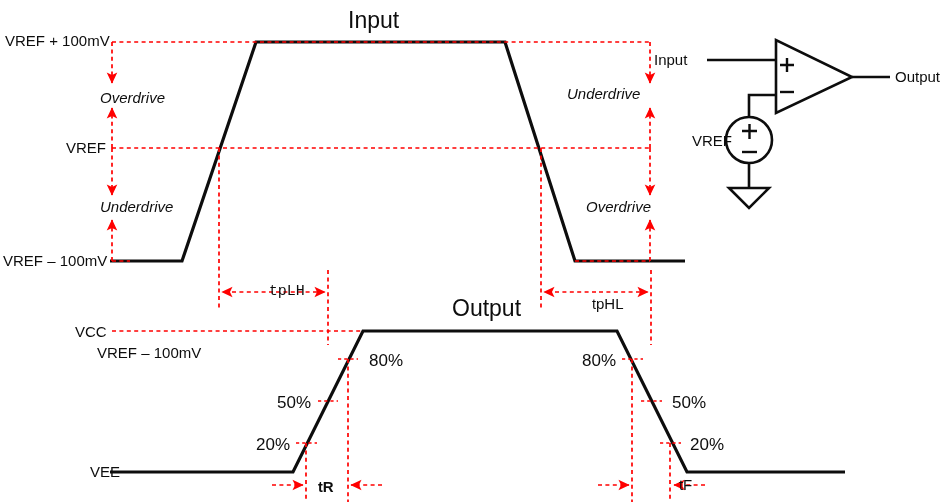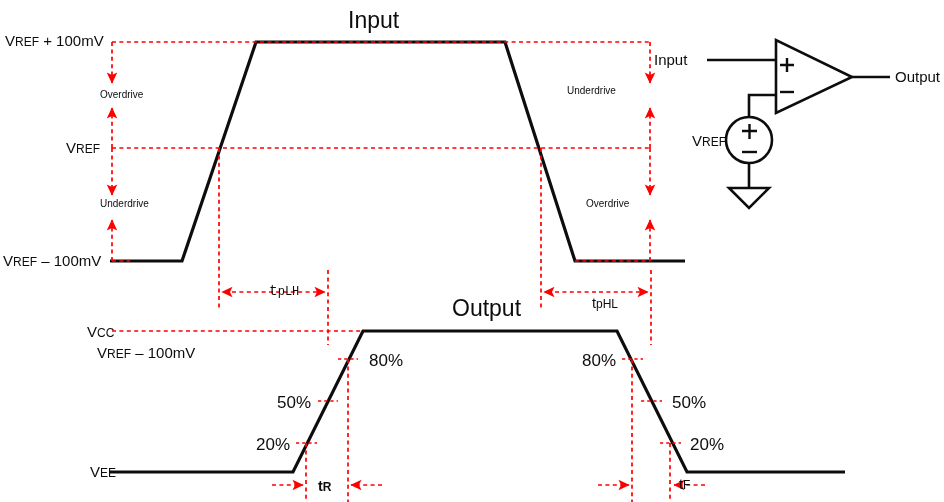--- a/index.html
+++ b/index.html
@@ -2,24 +2,24 @@
 <html><head>
 <meta charset="utf-8">
 <style>
   html,body{margin:0;padding:0;background:#ffffff;}
   body{width:944px;height:502px;overflow:hidden;
        font-family:"Liberation Sans", sans-serif;color:#000;}
   #stage{position:relative;width:859px;height:502px;}
   svg{position:absolute;left:0;top:0;}
   .lbl{position:absolute;white-space:nowrap;line-height:1;
        font-family:"Liberation Sans", sans-serif;color:#0d0d0d;}
-  .sub{font-size:12px;vertical-align:baseline;}
+  .sub{font-size:15px;vertical-align:baseline;}
   .t-title{font-size:23px;}
   .t-axis{font-size:15px;}
-  .t-note{font-size:10px;}
+  .t-note{font-size:15px;font-style:italic;}
   .t-pct{font-size:17px;}
   .t-tim{font-size:14.5px;}
   .t-ckt{font-size:15px;}
 </style>
 </head>
 <body>
 
 <div id="stage">
 
   <svg width="944" height="502" viewBox="0 0 944 502">
@@ -154,21 +154,21 @@
   <div class="lbl t-tim" style="left:592px;top:296px;">
     <span>t</span><span class="sub">pHL</span>
   </div>
   <div class="lbl t-tim" style="left:318px;top:479px;font-weight:bold;">
     <span>t</span><span class="sub">R</span>
   </div>
   <div class="lbl t-tim" style="left:679px;top:477px;">
     <span>t</span><span class="sub">F</span>
   </div>
 
-  <div class="lbl t-axis" style="left:87px;top:324px;">
+  <div class="lbl t-axis" style="left:75px;top:324px;">
     <span>V</span><span class="sub">CC</span><span></span>
   </div>
 
   <div class="lbl t-axis" style="left:97px;top:345px;">
     <span>V</span><span class="sub">REF</span><span> – 100mV</span>
   </div>
 
   <div class="lbl t-axis" style="left:90px;top:464px;">
     <span>V</span><span class="sub">EE</span><span></span>
   </div>

